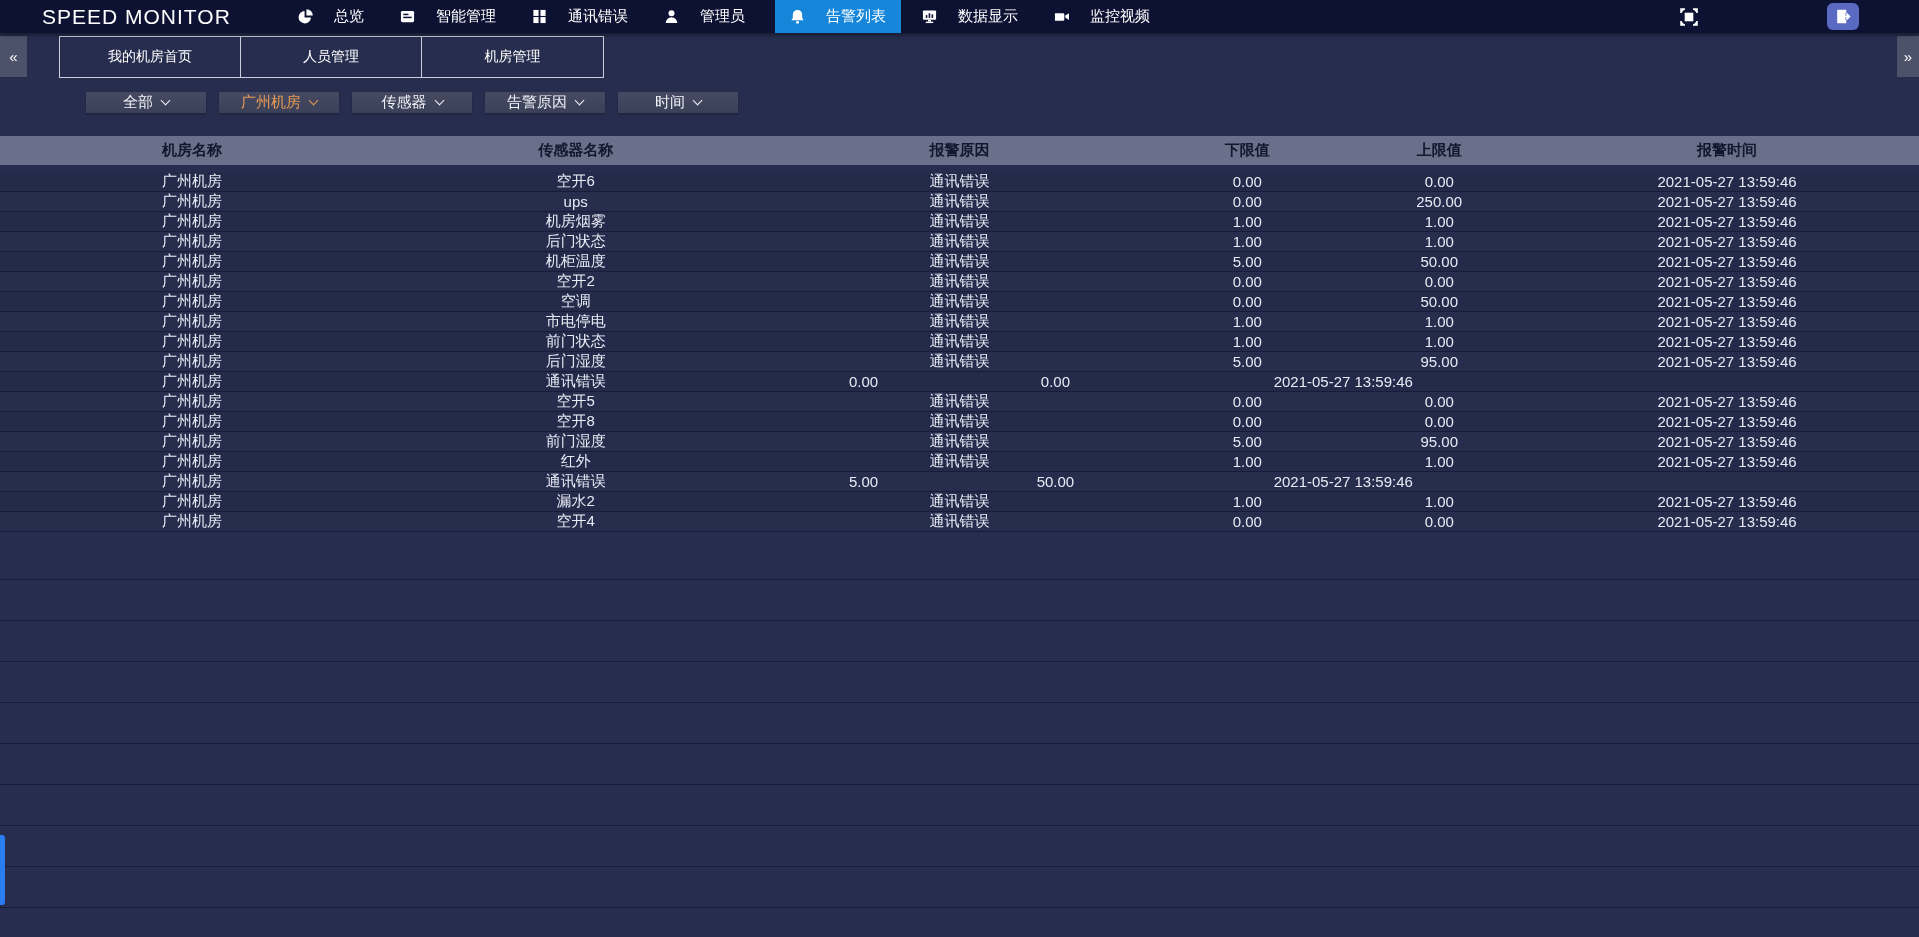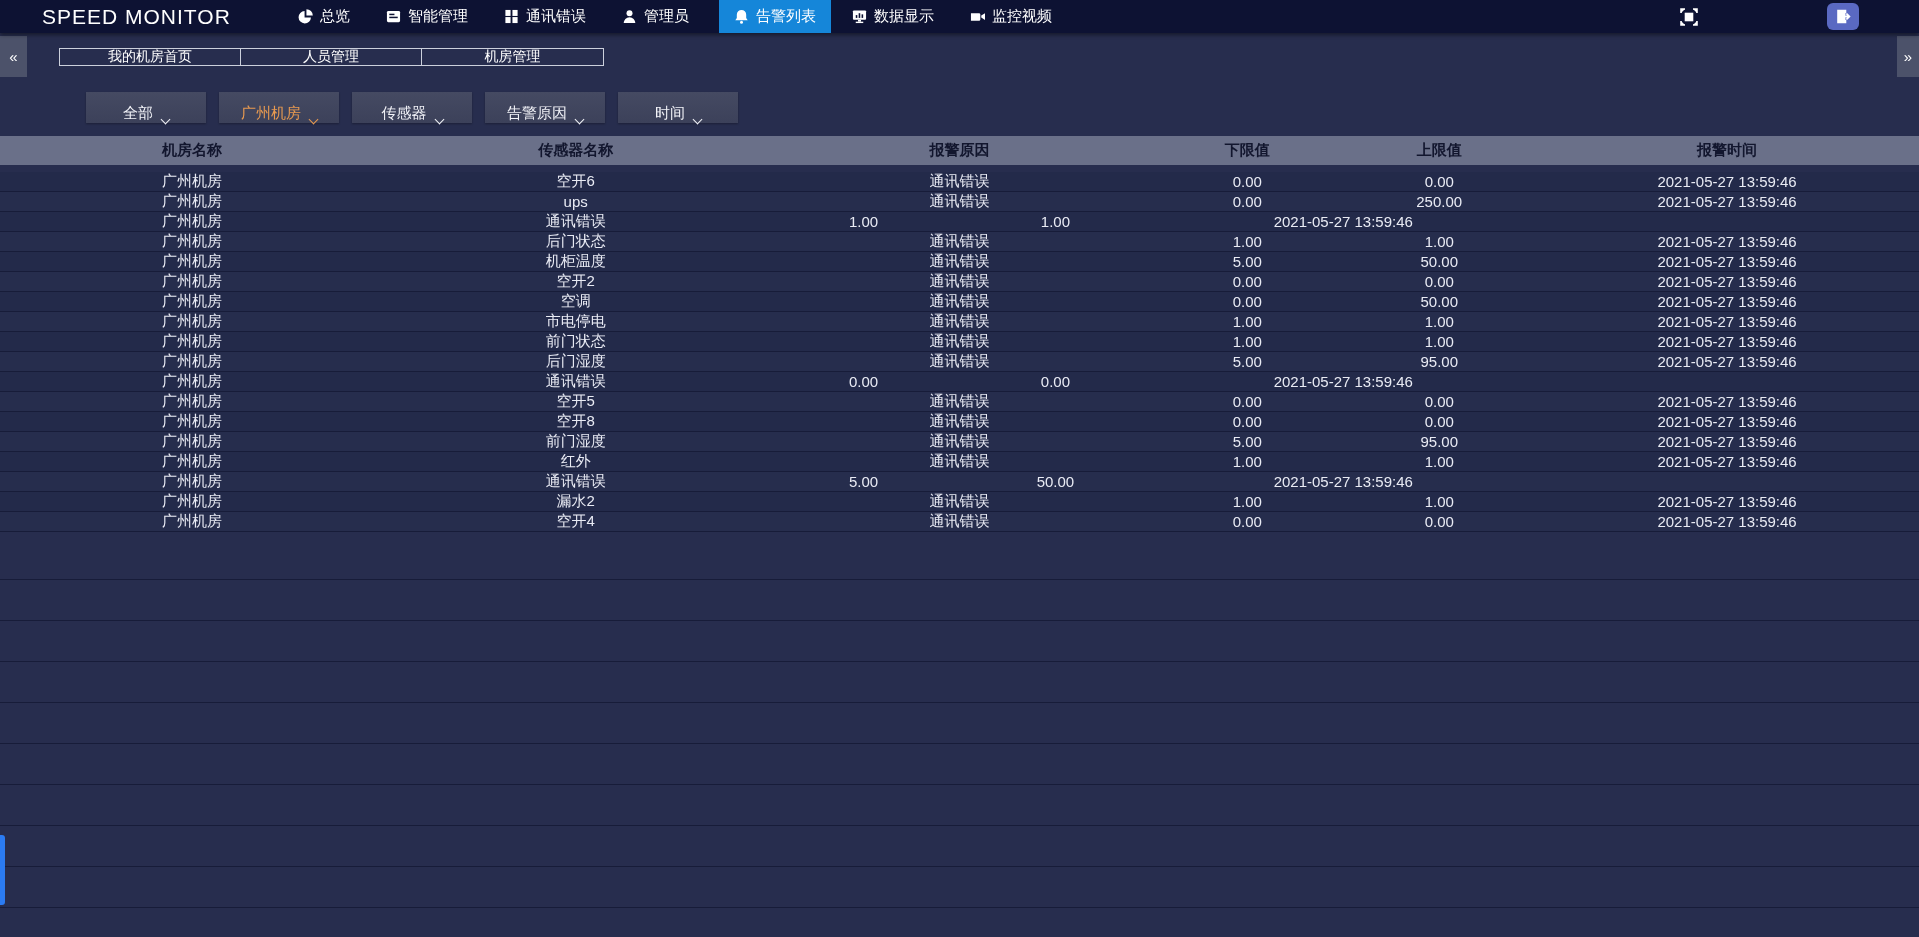--- a/index.html
+++ b/index.html
@@ -21,21 +21,21 @@
     position:relative; z-index:5;
   }
   .logo {
     width:250px; padding-left:42px;
     display:flex; align-items:center;
     font-size:21px; letter-spacing:1px; color:#fff; font-weight:500;
     white-space:nowrap;
   }
   .nav-menu { display:flex; align-items:stretch; margin-left:30px; }
   .nav-item {
-    display:flex; align-items:center; gap:7px;
+    display:flex; align-items:center; gap:21px;
     padding:0 15px; margin:0 3px;
     color:#fff; font-size:15px; cursor:pointer; white-space:nowrap;
   }
   .nav-item.active { background:var(--active-nav,#1586d9); margin:0 3px 0 12px; }
   .nav-icon { display:flex; align-items:center; }
   .nav-icon svg { width:15px; height:15px; }
   .nav-right { margin-left:auto; display:flex; align-items:center; }
   .fs-icon { display:flex; cursor:pointer; margin-right:128px; }
   .fs-icon svg { width:20px; height:20px; }
   .logout-btn {
@@ -52,36 +52,36 @@
     position:absolute; top:3px; bottom:3px; width:27px;
     background:var(--side-btn-bg,#4c526a);
     color:#fff; font-size:15px;
     display:flex; align-items:center; justify-content:center;
     cursor:pointer;
   }
   .collapse-btn.left { left:0; }
   .collapse-btn.right { right:0; width:22px; }
   .tab-group { display:flex; margin-left:59px; border:1px solid var(--tab-border,#ccd0dc); }
   .tab {
-    width:181px; height:16px;
+    width:181px; height:40px;
     display:flex; align-items:center; justify-content:center;
     font-size:14px; color:#fff; cursor:pointer;
     border-right:1px solid var(--tab-border,#ccd0dc);
     background:transparent;
   }
   .tab:last-child { border-right:none; }
 
   
   .filter-row { flex:0 0 32px; margin-top:12px; padding-left:86px; display:flex; gap:13px; }
   .filter-btn {
-    min-width:120px; height:31px; padding:0 14px;
+    min-width:120px; height:21px; padding:0 14px;
     border:none; cursor:pointer;
     background:linear-gradient(to bottom,#454a62,var(--filter-btn-bg,#3c415a));
     color:#f2f3f8; font-size:15px; font-family:inherit;
-    display:flex; align-items:flex-end; justify-content:center; gap:9px;
+    display:flex; align-items:center; justify-content:center; gap:9px;
     box-shadow:0 1px 2px rgba(0,0,0,.3);
   }
   .filter-btn.hl { color:var(--orange,#e89a50); }
   .chev {
     width:7px; height:7px; margin-top:-4px;
     border-right:1.6px solid currentColor; border-bottom:1.6px solid currentColor;
     transform:rotate(45deg); display:inline-block;
   }
 
   
@@ -272,20 +272,21 @@
         <div class="cell c0">广州机房</div>
         <div class="cell c1">ups</div>
         <div class="cell c2">通讯错误</div>
         <div class="cell c3">0.00</div>
         <div class="cell c4">250.00</div>
         <div class="cell c5">2021-05-27 13:59:46</div>
       </div>
 
       <div class="tr">
         <div class="cell c0">广州机房</div>
+        <div class="cell c1">机房烟雾</div>
         <div class="cell c2">通讯错误</div>
         <div class="cell c3">1.00</div>
         <div class="cell c4">1.00</div>
         <div class="cell c5">2021-05-27 13:59:46</div>
       </div>
 
       <div class="tr">
         <div class="cell c0">广州机房</div>
         <div class="cell c1">后门状态</div>
         <div class="cell c2">通讯错误</div>

